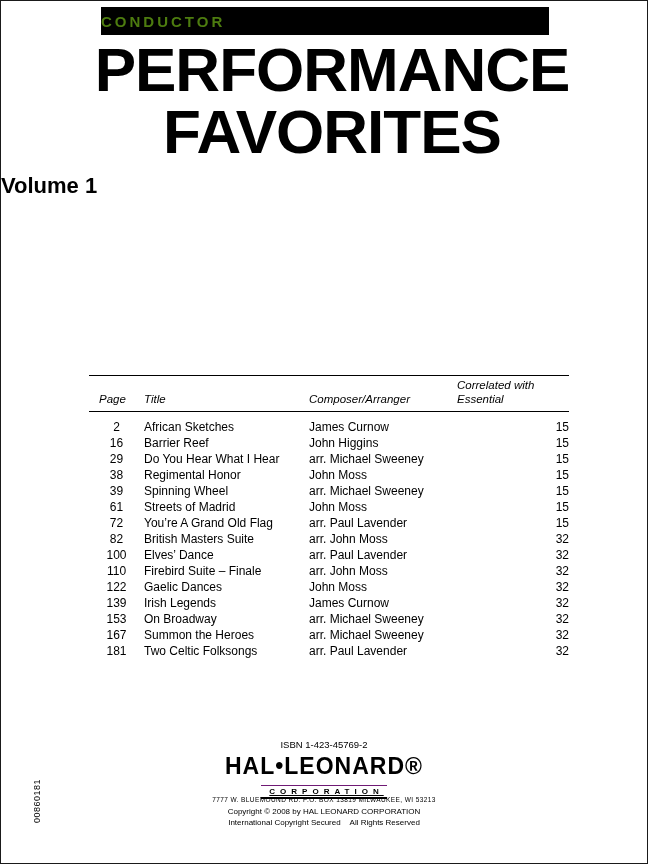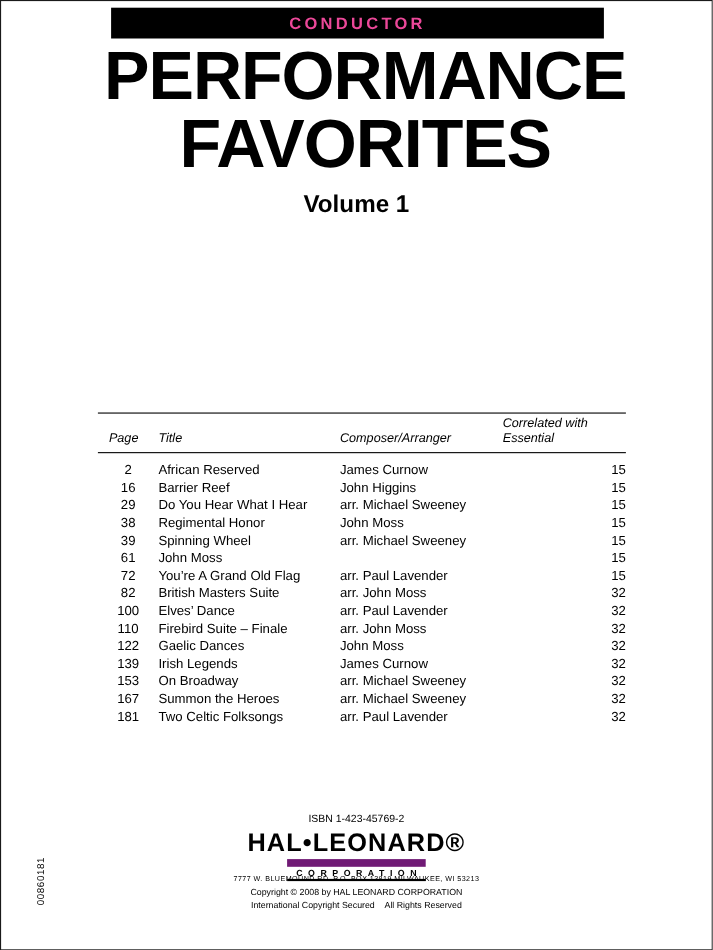--- a/index.html
+++ b/index.html
@@ -4,29 +4,29 @@
 <style>
   html,body { margin:0; padding:0; background:#e8e8e8; }
   .page {
     position:relative; width:648px; height:864px; margin:0 auto;
     background:#fff; color:#000; overflow:hidden;
     font-family:"Liberation Sans", sans-serif;
     box-sizing:border-box; border:1px solid #1a1a1a;
   }
   .conductor-bar {
     position:absolute; left:100px; top:6px; width:448px; height:28px;
-    background:#000; color:#ec4899; display:flex; align-items:center; justify-content:center;
+    background:#000; color:#4d7c0f; display:flex; align-items:center; 
     font-weight:bold; font-size:15px; letter-spacing:3px;
   }
   .main-title {
     position:absolute; top:38px; left:0; right:0; text-align:center;
     font-weight:bold; font-size:62px; line-height:1.0; letter-spacing:-1px;margin-left:16px;
   }
   .volume {
-    position:absolute; top:172px; left:0; right:0; text-align:center;
+    position:absolute; top:172px; left:0; right:0; text-align:left;
     font-weight:bold; font-size:22px;
   }
   .subtitle {
     position:absolute; top:234px; left:0; right:0; text-align:center;
     font-weight:bold; font-style:italic; font-size:17px; line-height:1.4;
   }
   .toc {
     position:absolute; left:88px; top:374px; width:480px; font-size:12px;
   }
   .toc-header {
@@ -44,22 +44,23 @@
   .toc-row { display:flex; line-height:16px; }
   .footer-isbn {
     position:absolute; top:738px; left:0; right:0; text-align:center; font-size:9.5px;
   }
   .logo {
     position:absolute; top:752px; left:0; right:0; text-align:center;
   }
   .logo-name { font-weight:bold; font-size:23px; letter-spacing:1px; }
   .logo-corp {
     display:inline-block; margin-top:1px; font-size:8px; letter-spacing:5px;
-    border-top:7px solid #701a75; border-bottom:2px solid #000; padding:1px 3px 1px 8px;
+    border-top:1px solid #701a75; border-bottom:2px solid #000; padding:1px 3px 1px 8px;
     font-weight:bold;
+    text-decoration:underline;
   }
   .footer-address {
     position:absolute; top:795px; left:0; right:0; text-align:center;
     font-size:6.5px; letter-spacing:0.4px;
   }
   .footer-copy1 { position:absolute; top:806px; left:0; right:0; text-align:center; font-size:8px; }
   .footer-copy2 { position:absolute; top:817px; left:0; right:0; text-align:center; font-size:8px; }
   .catalog {
     position:absolute; left:0px; top:795px; width:72px; text-align:center;
     transform:rotate(-90deg); transform-origin:center center;
@@ -88,21 +89,21 @@
       <div class="col-page">Page</div>
       <div class="col-title">Title</div>
       <div class="col-composer">Composer/Arranger</div>
       <div class="col-ee">
         <div>Correlated with Essential</div>
       </div>
     </div>
     <div class="toc-rows" id="toc-rows">
   <div class="toc-row">
     <div class="col-page">2</div>
-    <div class="col-title">African Reserved</div>
+    <div class="col-title">African Sketches</div>
     <div class="col-composer">James Curnow</div>
     <div class="col-ee">15</div>
   </div>
 
   <div class="toc-row">
     <div class="col-page">16</div>
     <div class="col-title">Barrier Reef</div>
     <div class="col-composer">John Higgins</div>
     <div class="col-ee">15</div>
   </div>
@@ -123,20 +124,21 @@
 
   <div class="toc-row">
     <div class="col-page">39</div>
     <div class="col-title">Spinning Wheel</div>
     <div class="col-composer">arr. Michael Sweeney</div>
     <div class="col-ee">15</div>
   </div>
 
   <div class="toc-row">
     <div class="col-page">61</div>
+    <div class="col-title">Streets of Madrid</div>
     <div class="col-composer">John Moss</div>
     <div class="col-ee">15</div>
   </div>
 
   <div class="toc-row">
     <div class="col-page">72</div>
     <div class="col-title">You’re A Grand Old Flag</div>
     <div class="col-composer">arr. Paul Lavender</div>
     <div class="col-ee">15</div>
   </div>

